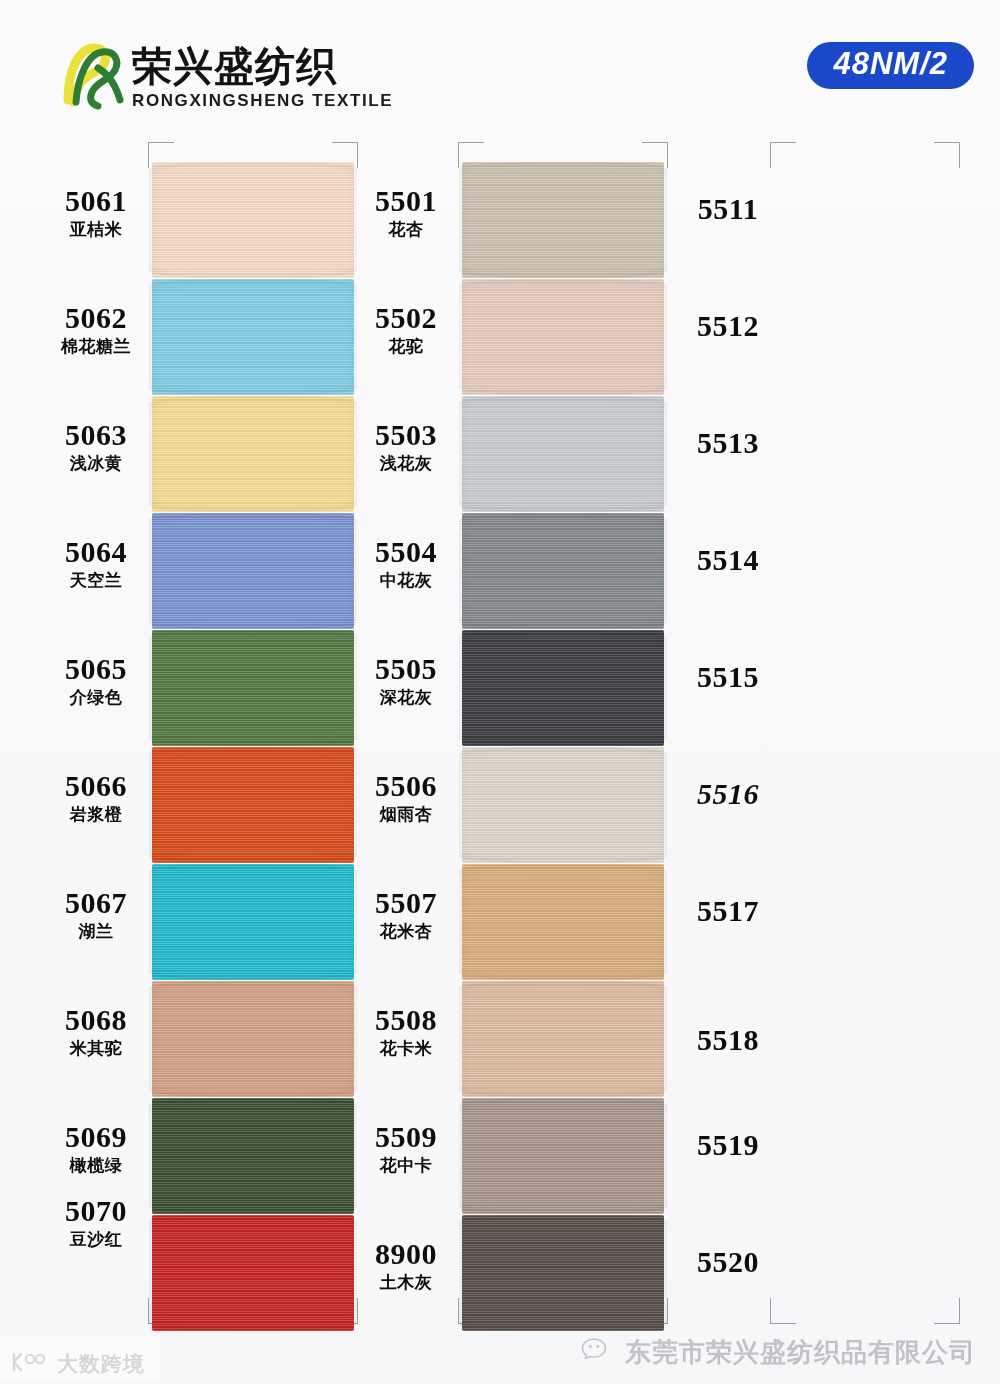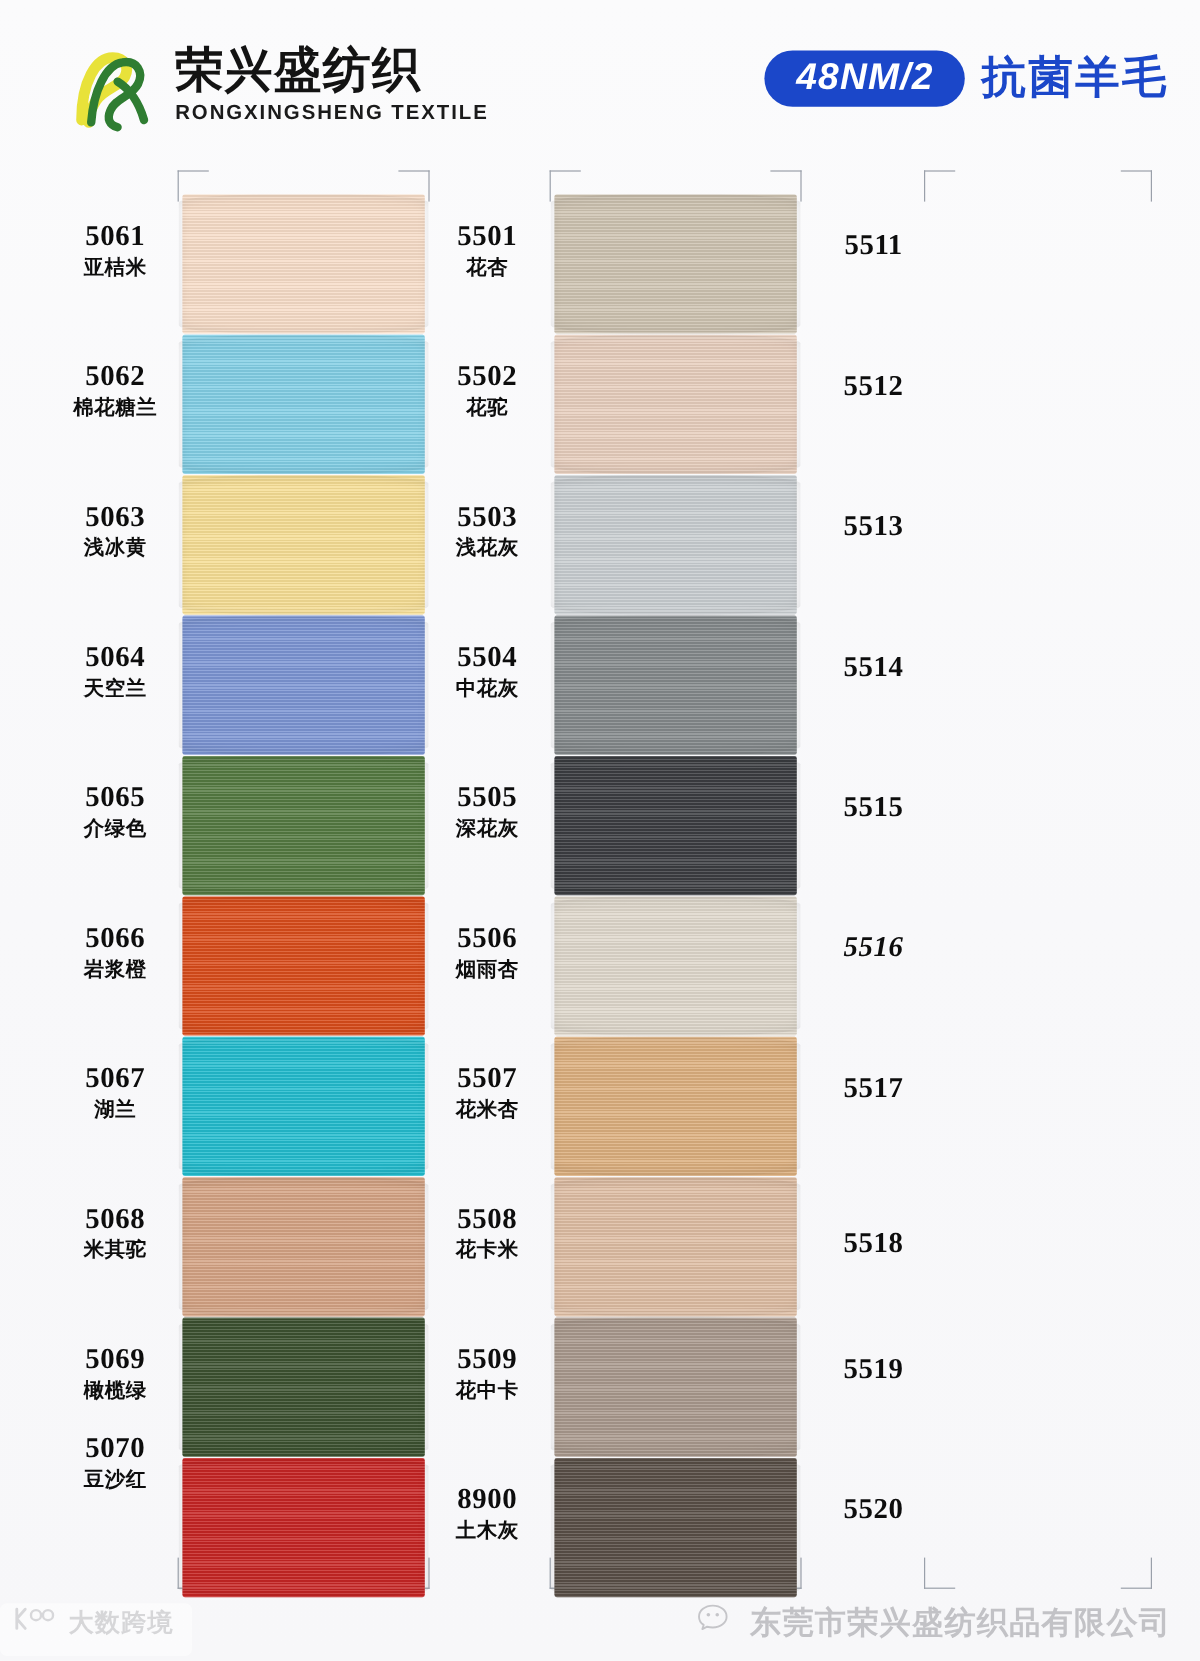--- a/index.html
+++ b/index.html
@@ -12,21 +12,21 @@
   }
   .page {
     position: relative;
     width: 1000px; height: 1384px;
     background: linear-gradient(180deg, #fbfbfc 0%, #f8f8fa 55%, #f7f7f9 100%);
   }
 
   
   .header { position: absolute; top: 0; left: 0; width: 1000px; height: 140px; }
 
-  .brand { position: absolute; left: 58px; top: 38px; display: flex; align-items: flex-start; gap: 14px; }
+  .brand { position: absolute; left: 58px; top: 38px; display: flex; align-items: flex-end; }
   .logo-mark { width: 74px; height: 74px; position: relative; flex: 0 0 auto; }
   .brand-text { display: flex; flex-direction: column; justify-content: center; }
   .brand-cn {
     font-family: "DejaVu Sans", "Liberation Sans", sans-serif;
     font-size: 40px; font-weight: bold; color: #131313;
     letter-spacing: 1px; line-height: 1.08;
   }
   .brand-en {
     font-size: 17px; font-weight: bold; color: #1b1b1b;
     letter-spacing: 1.6px; line-height: 1.3; margin-top: 2px;
@@ -68,21 +68,21 @@
   .g1 .labels { left: 6px; }
   .g2 .labels { left: 6px; }
   .g3 .labels { left: 16px; }
 
   .lbl {
     position: absolute; width: 104px; text-align: center;
     color: #0d0d0d;
   }
   .lbl .code {
     font-family: "Liberation Serif", "DejaVu Serif", serif;
-    font-size: 24px; font-weight: bold; letter-spacing: 0.5px;
+    font-size: 30px; font-weight: bold; letter-spacing: 0.5px;
     line-height: 1.12;
   }
   .lbl .name {
     font-family: Liberation Sans, sans-serif;
     font-size: 17px; font-weight: bold; letter-spacing: 0.5px;
     line-height: 1.25; margin-top: 1px;
   }
 
   
   .strip { position: absolute; top: 0; width: 202px; height: 1200px; }
@@ -134,21 +134,21 @@
     position: absolute; right: 24px; bottom: 14px;
     display: flex; align-items: center; gap: 10px;
     opacity: 0.30;
   }
   .wechat-label {
     font-family: "DejaVu Sans", sans-serif;
     font-size: 26px; font-weight: bold; color: #4a4a52; letter-spacing: 1px;
     white-space: nowrap;
   }
   .wm {
-    position: absolute; left: 10px; bottom: 18px;
+    position: absolute; left: 10px; bottom: 6px;
     display: flex; align-items: center; gap: 7px; opacity: 0.26; justify-content: center;
   }
   .wm-label {
     font-family: "DejaVu Sans", sans-serif;
     font-size: 21px; font-weight: bold; color: #6f7076; letter-spacing: 1px;
   }
   .wm-plate {
     position: absolute; left: 0; bottom: 4px;
     width: 160px; height: 44px;
     background: rgba(255,255,255,0.55);
@@ -172,21 +172,20 @@
       </span>
       <span class="brand-text">
         <span class="brand-cn">荣兴盛纺织</span>
         <span class="brand-en">RONGXINGSHENG TEXTILE</span>
       </span>
     </div>
 
     <div class="spec">
       <div class="spec-row">
         <span class="spec-pill">48NM/2</span>
-        <span class="spec-title">抗菌羊毛</span>
       </div>
     </div>
   </div>
 
   <div class="board">
 
     <div class="group g1">
       <div class="labels">
           <div class="lbl" style="top: 44px;">
             <div class="code">5061</div>

